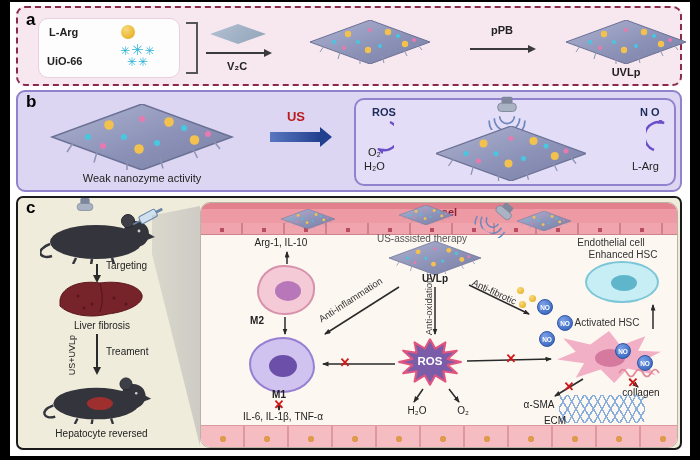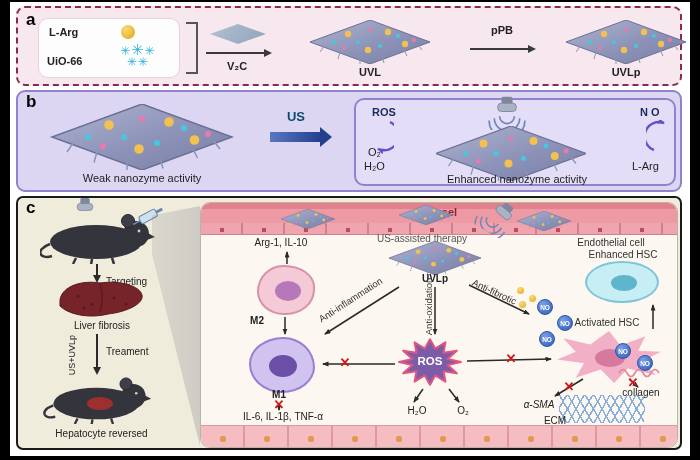--- a/index.html
+++ b/index.html
@@ -111,36 +111,35 @@
         <span>✳</span><span>✳</span>
       </div>
     </div>
     <div class="bracket" style="left:168px;top:14px"></div>
     <div class="plain-sheet" style="left:192px;top:16px"></div>
     <div class="harrow" style="left:188px;top:44px;width:64px"></div>
     <div class="lbl bold" style="left:186px;top:52px;width:66px">V₂C</div>
     <svg class="abs" style="left:292px;top:12px" width="120" height="44" viewBox="0 0 120 44">
           <use href="#nanosheet"></use>
         </svg>
-    <div class="lbl bold" style="left:292px;top:58px;width:120px">UVL</div>
     <div class="lbl bold" style="left:452px;top:16px;width:64px">pPB</div>
     <div class="harrow" style="left:452px;top:40px;width:64px"></div>
     <svg class="abs" style="left:548px;top:12px" width="120" height="44" viewBox="0 0 120 44">
           <use href="#nanosheet"></use>
         </svg>
     <div class="lbl bold" style="left:548px;top:58px;width:120px">UVLp</div>
   </section>
 
   <section class="panel" id="panel-b">
     <div class="plabel" style="left:8px;top:0">b</div>
     <svg class="abs" style="left:22px;top:12px" width="204" height="66" viewBox="0 0 120 44">
           <use href="#nanosheet"></use>
         </svg>
     <div class="lbl" style="left:12px;top:80px;width:224px">Weak nanozyme activity</div>
-    <div class="lbl bold" style="left:252px;top:18px;width:52px;font-size:13px;color:#0c4a6e">US</div>
+    <div class="lbl bold" style="left:252px;top:18px;width:52px;font-size:13px;color:#b91c1c">US</div>
     <div class="thick-arrow" style="left:252px;top:40px;width:50px"></div>
     <div class="inner-box">
       <div class="lbl bold" style="left:16px;top:6px;color:#1c2a5a">ROS</div>
       <svg class="abs" style="left:14px;top:20px" width="24" height="34" viewBox="0 0 24 34">
         <path d="M20,2 A14,14 0 0,1 8,29" stroke="#6a4fc8" stroke-width="2.4" fill="none" marker-end="url(#mPur)"></path>
       </svg>
       <div class="lbl" style="left:12px;top:46px">O₂</div>
       <div class="lbl" style="left:8px;top:60px">H₂O</div>
       <svg class="abs" style="left:138px;top:-4px" width="26" height="18" viewBox="0 0 28 18">
             <use href="#probe"></use>
@@ -149,42 +148,41 @@
             <use href="#waves"></use>
           </svg>
       <svg class="abs" style="left:80px;top:26px" width="150" height="55" viewBox="0 0 120 44">
             <use href="#nanosheet"></use>
           </svg>
       <div class="lbl bold" style="left:284px;top:6px;letter-spacing:3px;color:#1c2a5a">NO</div>
       <svg class="abs" style="left:290px;top:20px" width="24" height="34" viewBox="0 0 24 34">
         <path d="M8,30 A14,14 0 0,1 18,3" stroke="#6a4fc8" stroke-width="2.4" fill="none" marker-end="url(#mPur)"></path>
       </svg>
       <div class="lbl" style="left:276px;top:60px">L-Arg</div>
-      <div class="lbl" style="left:56px;top:73px;width:210px">Enhanced nanozyme activity</div>
     </div>
   </section>
 
   <section class="panel" id="panel-c">
     <div class="plabel" style="left:8px;top:0">c</div>
 
     <svg class="abs" style="left:22px;top:8px" width="118" height="58" viewBox="0 0 118 58">
           <use href="#mouse"></use>
         </svg>
     <svg class="abs" style="left:56px;top:0" width="22" height="14" viewBox="0 0 28 18">
           <use href="#probe"></use>
         </svg>
     <svg class="abs" style="left:112px;top:4px" width="38" height="28" viewBox="0 0 38 28">
       <g transform="rotate(-28 19 14)">
         <line x1="1" y1="14" x2="9" y2="14" stroke="#6a86a8" stroke-width="1.6"></line>
         <rect x="9" y="10" width="18" height="8" rx="2" fill="#cfe0ee" stroke="#6a86a8"></rect>
         <line x1="27" y1="14" x2="34" y2="14" stroke="#6a86a8" stroke-width="3"></line>
       </g>
     </svg>
     <div class="varrow" style="left:78px;top:66px;height:12px"></div>
-    <div class="lbl s10" style="left:88px;top:78px">Targeting</div>
+    <div class="lbl s10" style="left:88px;top:62px">Targeting</div>
     <svg class="abs" style="left:36px;top:80px" width="92" height="42" viewBox="0 0 92 42">
       <path d="M6,22 C8,8 28,2 46,5 C66,2 86,8 88,17 C90,26 72,34 54,36 C34,41 14,36 6,28 Z" fill="#76232a" stroke="#5a161c"></path>
       <path d="M46,5 C48,14 50,22 46,34" stroke="#5a161c" stroke-width="1.2" fill="none"></path>
       <circle cx="24" cy="18" r="1.5" fill="#5a161c"></circle>
           <circle cx="38" cy="26" r="1.5" fill="#5a161c"></circle>
       <circle cx="60" cy="20" r="1.5" fill="#5a161c"></circle>
           <circle cx="72" cy="26" r="1.5" fill="#5a161c"></circle>
           <circle cx="30" cy="30" r="1.5" fill="#5a161c"></circle>
     </svg>
     <div class="lbl s10" style="left:18px;top:122px;width:132px">Liver fibrosis</div>
@@ -283,21 +281,21 @@
       <div class="no-badge" style="left:336px;top:96px">NO</div>
       <div class="no-badge" style="left:356px;top:112px">NO</div>
       <div class="no-badge" style="left:338px;top:128px">NO</div>
       <div class="no-badge" style="left:414px;top:140px">NO</div>
       <div class="no-badge" style="left:436px;top:152px">NO</div>
 
       <svg class="abs" style="left:416px;top:162px" width="44" height="16" viewBox="0 0 44 16">
         <path d="M2,8 q4,-7 8,0 q4,7 8,0 q4,-7 8,0 q4,7 8,0 q4,-7 8,0" stroke="#e08898" stroke-width="1.6" fill="none"></path>
       </svg>
       <div class="lbl s10" style="left:404px;top:184px;width:72px">collagen</div>
-      <div class="lbl s10" style="left:306px;top:196px;width:64px;font-style:italic">α-SMA</div>
+      <div class="lbl s10" style="left:306px;top:196px;width:64px;">α-SMA</div>
       <div class="ecm-mesh"></div>
       <div class="lbl s10" style="left:336px;top:212px;width:36px">ECM</div>
 
       <div class="hepato-band"></div>
 
       <span class="x-mark" style="left:72px;top:196px">✕</span>
       <span class="x-mark" style="left:138px;top:154px">✕</span>
       <span class="x-mark" style="left:304px;top:150px">✕</span>
       <span class="x-mark" style="left:362px;top:178px">✕</span>
       <span class="x-mark" style="left:426px;top:174px">✕</span>

